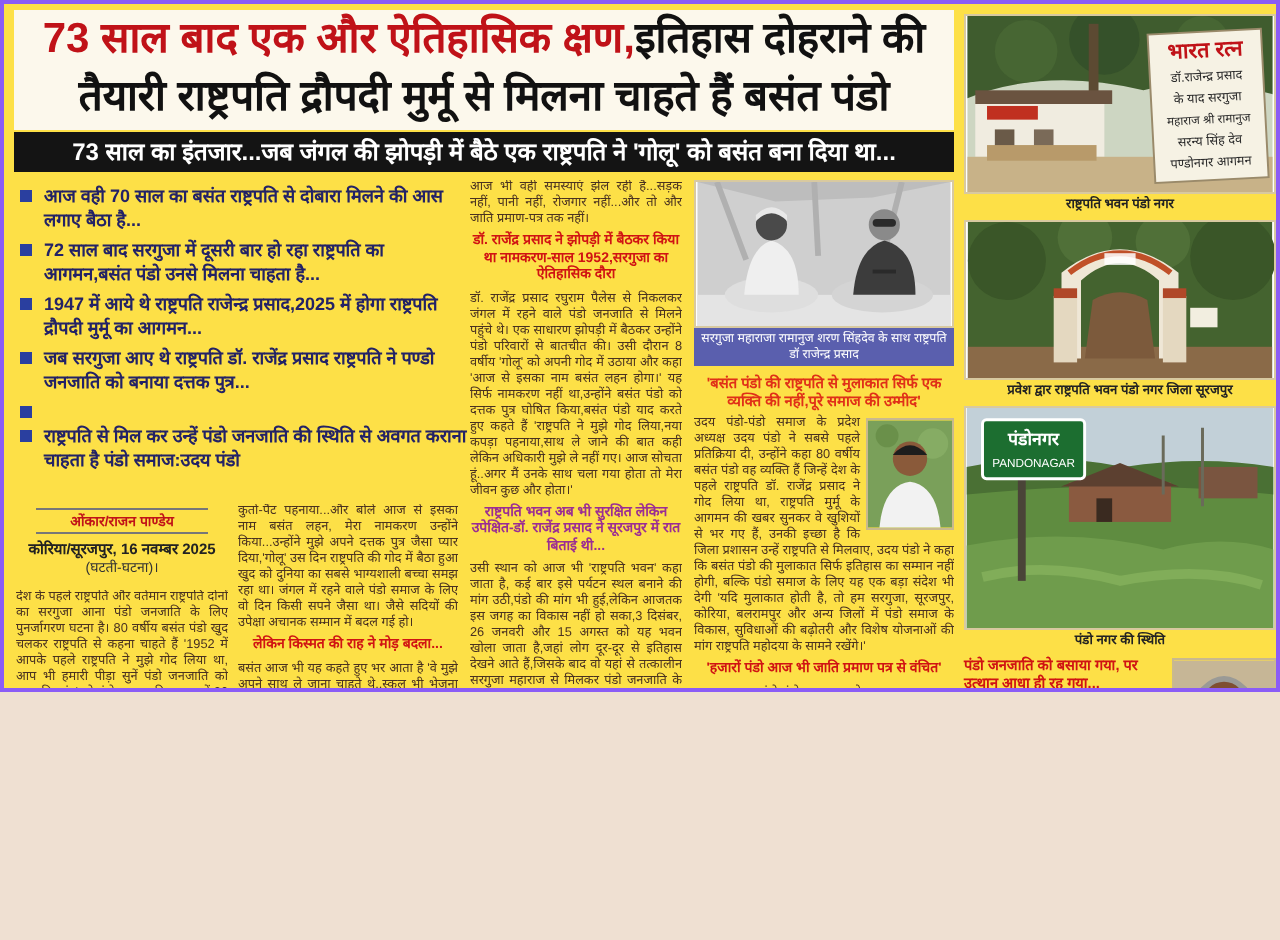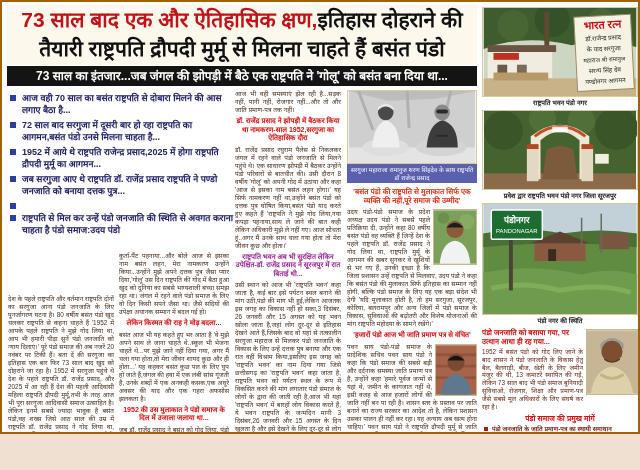--- a/index.html
+++ b/index.html
@@ -1,19 +1,19 @@
 <!DOCTYPE html>
 <html lang="hi"><head>
 <meta charset="utf-8">
 <style>
   html,body{margin:0;padding:0;background:#efe0d2;}
   *{box-sizing:border-box;}
   #page{
-    position:relative;width:640px;height:434px;
-    background:#ffffff;border:2px solid #a16207;overflow:hidden;
+    position:relative;width:640px;height:346px;
+    background:#fde047;border:2px solid #8b5cf6;overflow:hidden;
     font-family:"Liberation Sans","DejaVu Sans",sans-serif;color:#3a2a1c;
   }
   .abs{position:absolute;}
   
   #headline{left:5px;top:3px;width:470px;height:60px;background:#fcf8ec;
     text-align:center;font-weight:bold;font-size:21px;line-height:29px;color:#111;}
   #headline .red{color:#c01218;}
   #subheadline{left:5px;top:64px;width:470px;height:20px;background:#141414;
     color:#fff;font-weight:bold;font-size:12px;line-height:20px;text-align:center;
     white-space:nowrap;overflow:hidden;}
@@ -72,35 +72,40 @@
     <div class="bullet-item">
         <span class="bullet-sq"></span>
         <span>आज वही 70 साल का बसंत राष्ट्रपति से दोबारा मिलने की आस लगाए बैठा है...</span>
       </div>
     <div class="bullet-item">
         <span class="bullet-sq"></span>
         <span>72 साल बाद सरगुजा में दूसरी बार हो रहा राष्ट्रपति का आगमन,बसंत पंडो उनसे मिलना चाहता है...</span>
       </div>
     <div class="bullet-item">
         <span class="bullet-sq"></span>
-        <span>1952 में आये थे राष्ट्रपति राजेन्द्र प्रसाद,2025 में होगा राष्ट्रपति द्रौपदी मुर्मू का आगमन...</span>
+        <span>1947 में आये थे राष्ट्रपति राजेन्द्र प्रसाद,2025 में होगा राष्ट्रपति द्रौपदी मुर्मू का आगमन...</span>
       </div>
     <div class="bullet-item">
         <span class="bullet-sq"></span>
         <span>जब सरगुजा आए थे राष्ट्रपति डॉ. राजेंद्र प्रसाद राष्ट्रपति ने पण्डो जनजाति को बनाया दत्तक पुत्र...</span>
       </div>
     <div class="bullet-item">
         <span class="bullet-sq"></span>
       </div>
     <div class="bullet-item">
         <span class="bullet-sq"></span>
         <span>राष्ट्रपति से मिल कर उन्हें पंडो जनजाति की स्थिति से अवगत कराना चाहता है पंडो समाज:उदय पंडो</span>
       </div>
   </div>
 
+  <div id="byline" class="abs">
+    <div class="authors">ओंकार/राजन पाण्डेय</div>
+    <div class="dateline">कोरिया/सूरजपुर, 16 नवम्बर 2025</div>
+    <div class="tagline">(घटती-घटना)।</div>
+  </div>
 
   <div id="col1" class="col abs">
     <span>देश के पहले राष्ट्रपति और वर्तमान राष्ट्रपति दोनों का सरगुजा आना पंडो जनजाति के लिए पुनर्जागरण घटना है। 80 वर्षीय बसंत पंडो खुद चलकर राष्ट्रपति से कहना चाहते हैं '1952 में आपके पहले राष्ट्रपति ने मुझे गोद लिया था, आप भी हमारी पीड़ा सुनें पंडो जनजाति को न्याय दिलाएं।' पूरे पंडो समाज की अब नजरें 20 नवंबर पर टिकी हैं। बता दें की सरगुजा का इतिहास एक बार फिर 73 साल बाद खुद को दोहराने जा रहा है। 1952 में सरगुजा पहुंचे थे देश के पहले राष्ट्रपति डॉ. राजेंद्र प्रसाद, और 2025 में आ रही हैं देश की पहली आदिवासी महिला राष्ट्रपति द्रौपदी मुर्मू,तभी के तरह आज भी पूरा सरगुजा आदिवासी समाज उत्साहित है। लेकिन इनमें सबसे ज्यादा भावुक है बसंत पंडो,वह शख्स जिसे आठ साल की उम्र में राष्ट्रपति डॉ. राजेंद्र प्रसाद ने गोद लिया था, नामकरण किया था और आज वह 80 वर्ष के हैं,बसंत पंडो की एक ही इच्छा है 'मैं राष्ट्रपति द्रौपदी मुर्मू से मिलना चाहता हूं।'</span>
     <span class="inline-red">'वो दिन आज भी मेरी पलकों पर बैठा है...'</span>
     <span>-बसंत पंडो की आवाज कांपती है,लेकिन उसके चेहरे की यादें आज भी बिल्कुल साफ हैं 'जब राष्ट्रपति जी आए थे...मुझे अपनी गोद में उठाया...नया</span>
   </div>
 
   <div id="col2" class="col abs">
     <div>कुर्ता-पैंट पहनाया...और बोले आज से इसका नाम बसंत लहन, मेरा नामकरण उन्होंने किया...उन्होंने मुझे अपने दत्तक पुत्र जैसा प्यार दिया,'गोलू' उस दिन राष्ट्रपति की गोद में बैठा हुआ खुद को दुनिया का सबसे भाग्यशाली बच्चा समझ रहा था। जंगल में रहने वाले पंडो समाज के लिए वो दिन किसी सपने जैसा था। जैसे सदियों की उपेक्षा अचानक सम्मान में बदल गई हो।</div>
     <div class="subhead-red">लेकिन किस्मत की राह ने मोड़ बदला...</div>

